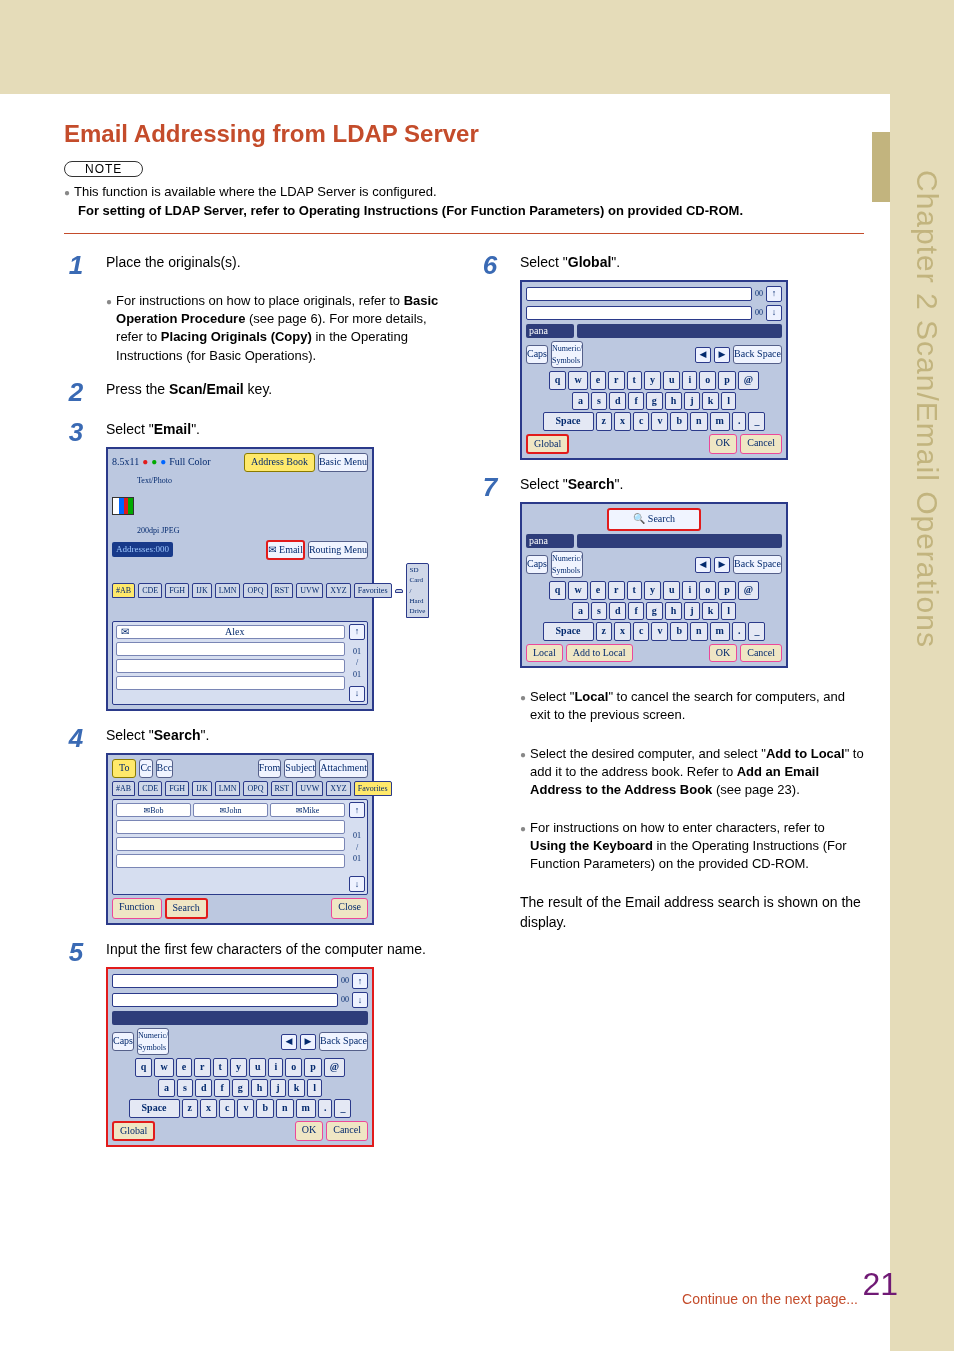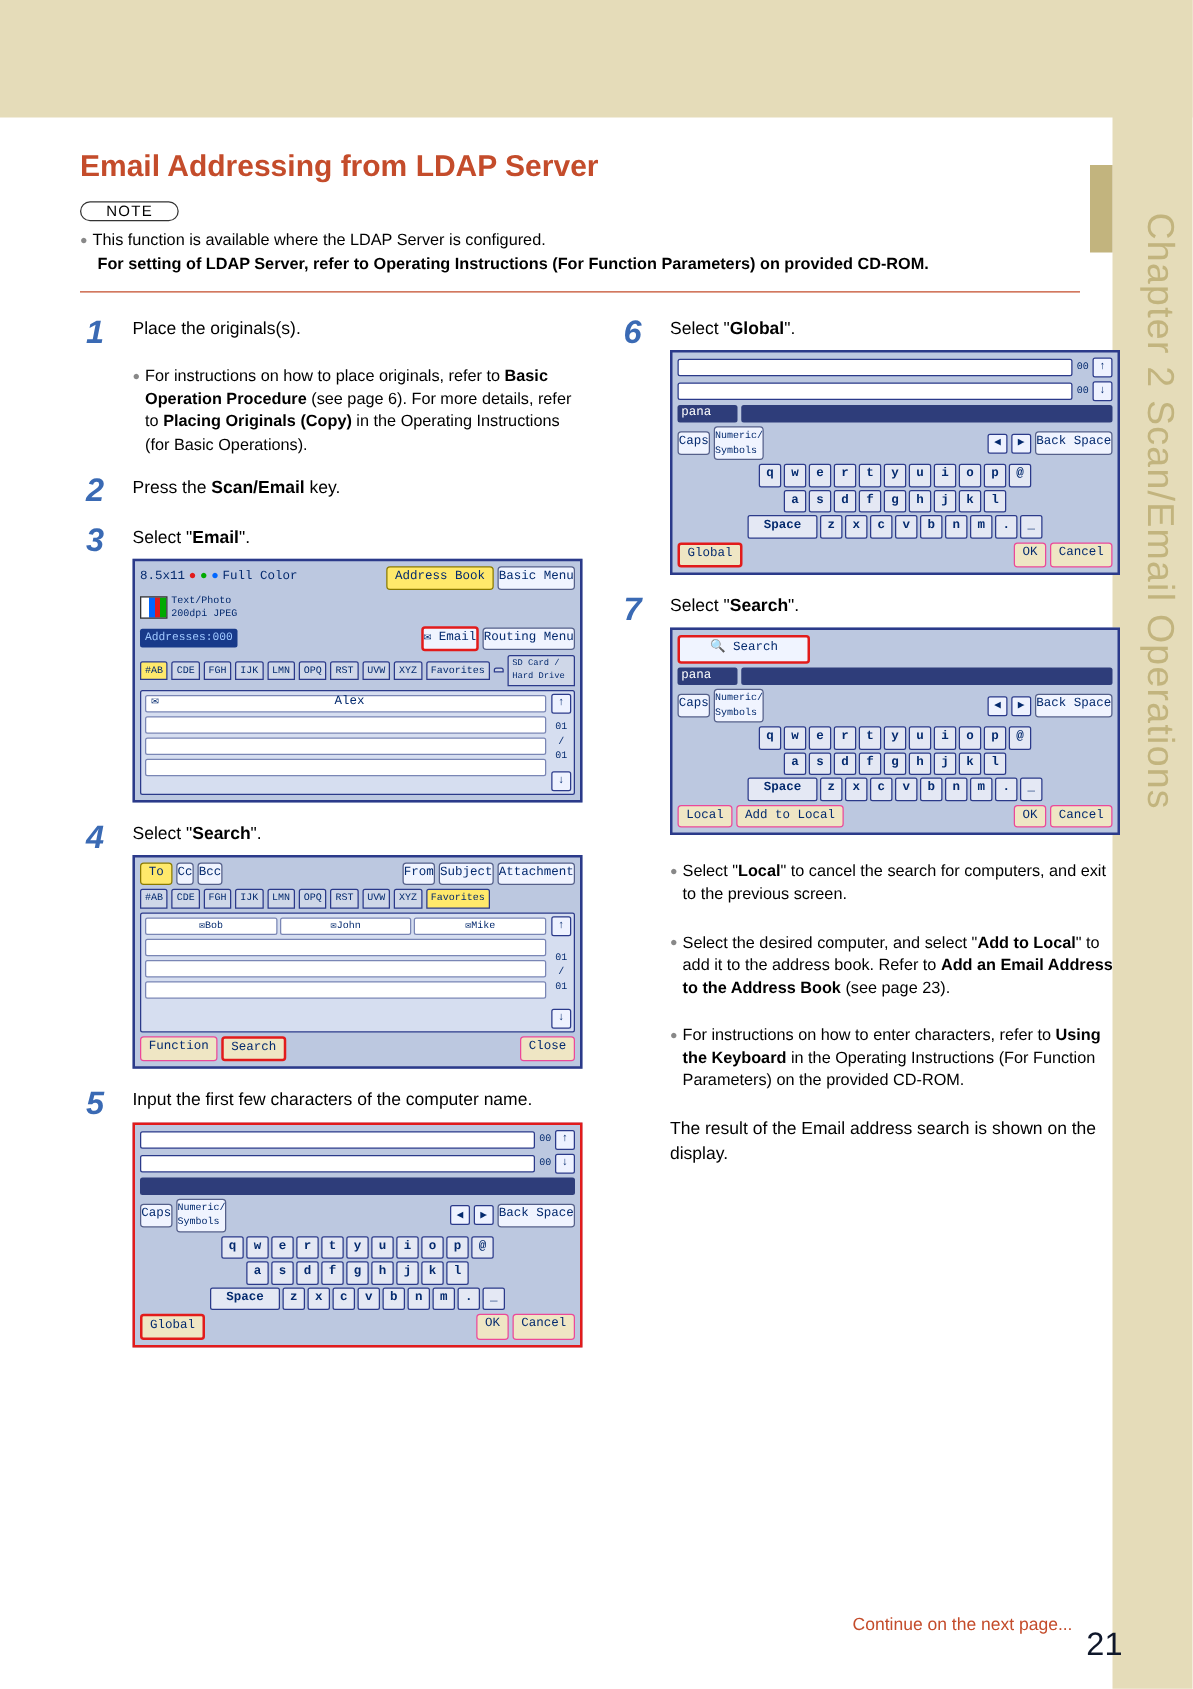--- a/index.html
+++ b/index.html
@@ -80,26 +80,26 @@
   }
   .step-body { flex: 1; font-size: 14px; line-height: 1.45; }
   .substep { display: flex; gap: 4px; font-size: 13px; margin-top: 20px; line-height: 1.4; }
   .substep::before { content: "●"; color: #888; font-size: 10px; margin-top: 3px; flex-shrink: 0; }
   b { font-weight: bold; }
 
   
   .shot {
     border: 2px solid #2b3a8a;
     background: #bcc8e0;
-    font-family: Liberation Mono, monospace;
+    font-family: Liberation Serif, serif;
     font-size: 10px;
     color: #042a6e;
     padding: 4px;
     margin-top: 8px;
-    width: 360px;
+    width: 268px;
   }
   .shot .row { display: flex; gap: 3px; margin-bottom: 3px; align-items: center; }
   .ybtn { background:#ffe96b; border:1px solid #8a7a00; padding:1px 6px; border-radius:3px; }
   .wbtn { background:#f0f4ff; border:1px solid #55608a; padding:1px 0; border-radius:3px; }
   .gbtn { background:#efe6c4; border:1px solid #ec4899; padding:1px 6px; border-radius:3px; }
   .kbtn { background:#e4e8f4; border:1px solid #2b3a8a; padding:1px 5px; border-radius:2px; font-weight:bold; }
   .kbtn.sp { padding:1px 12px; }
   .hl-red { border:2px solid #e21b1b !important; }
   .whitebar { background:#fff; border:1px solid #2b3a8a; height:14px; flex:1; border-radius:2px; padding:0 3px; display:flex; align-items:center; }
   .blackbar { background:#2e3d7a; height:14px; border-radius:2px; flex:1; }
@@ -114,23 +114,23 @@
   .kbd-row { display:flex; gap:2px; }
   .shot .footer { display:flex; gap:3px; margin-top:3px; }
   .footnav {
     position: absolute;
     right: 96px; bottom: 44px;
     font-size: 14px;
     color: #c44c2b;
   }
   .pagenum {
     position: absolute;
-    right: 56px; bottom: 20px;
-    font-size: 26px;
-    color: #0f172a;
+    right: 56px; bottom: 48px;
+    font-size: 32px;
+    color: #701a75;
     font-family: "Trebuchet MS", Arial, sans-serif;
   }
 </style>
 </head>
 <body>
 
 <div class="tan-top"></div>
 <div class="tan-band"></div>
 <div class="tan-tab"></div>
 <div class="vertical-chapter">Chapter 2  Scan/Email Operations</div>
@@ -177,21 +177,21 @@
               <span style="color:#e21b1b;">●</span>
                 <span style="color:#0a0;">●</span>
                 <span style="color:#06f;">●</span>
               <span>Full Color</span>
               <span style="flex:1"></span>
               <span class="ybtn">Address Book</span>
               <span class="wbtn">Basic Menu</span>
             </div>
             <div class="row" style="font-size:8px;">
               <span style="width:22px;height:18px;background:linear-gradient(90deg,#fff 30%,#06f 30% 55%,#e21b1b 55% 75%,#0a0 75%);border:1px solid #333;"></span>
-              <span style="display:flex;flex-direction:column;">
+              <span style="display:flex;flex-direction:column;gap:39px;">
                   <span>Text/Photo</span>
                   <span>200dpi JPEG</span>
                 </span>
             </div>
             <div class="row">
               <span style="background:#183a8a;color:#9fc8ff;padding:1px 4px;border-radius:2px;font-size:9px;">Addresses:000</span>
               <span style="flex:1"></span>
               <span class="wbtn hl-red">✉ <span>Email</span></span>
               <span class="wbtn">Routing Menu</span>
             </div>
@@ -434,21 +434,21 @@
           </div>
         </div>
       </div>
 
       <div class="step">
         <div class="step-num">7</div>
         <div class="step-body">
           <div><span>Select "</span><b>Search</b><span>".</span></div>
 
           <div class="shot">
-            <div class="row" style="">
+            <div class="row" style="justify-content:center;">
               <span class="wbtn hl-red" style="padding:2px 24px;">🔍 <span>Search</span></span>
             </div>
             <div class="row">
                 <div class="blackbar" style="flex:0 0 48px;background:#2e3d7a;color:#fff;padding:0 3px;display:flex;align-items:center;">
                   <span style="color:#fff;">pana</span>
                 </div>
                 <div class="blackbar" style="background:#2e3d7a;"></div>
               </div>
             <div class="row">
               <span class="wbtn">Caps</span>

